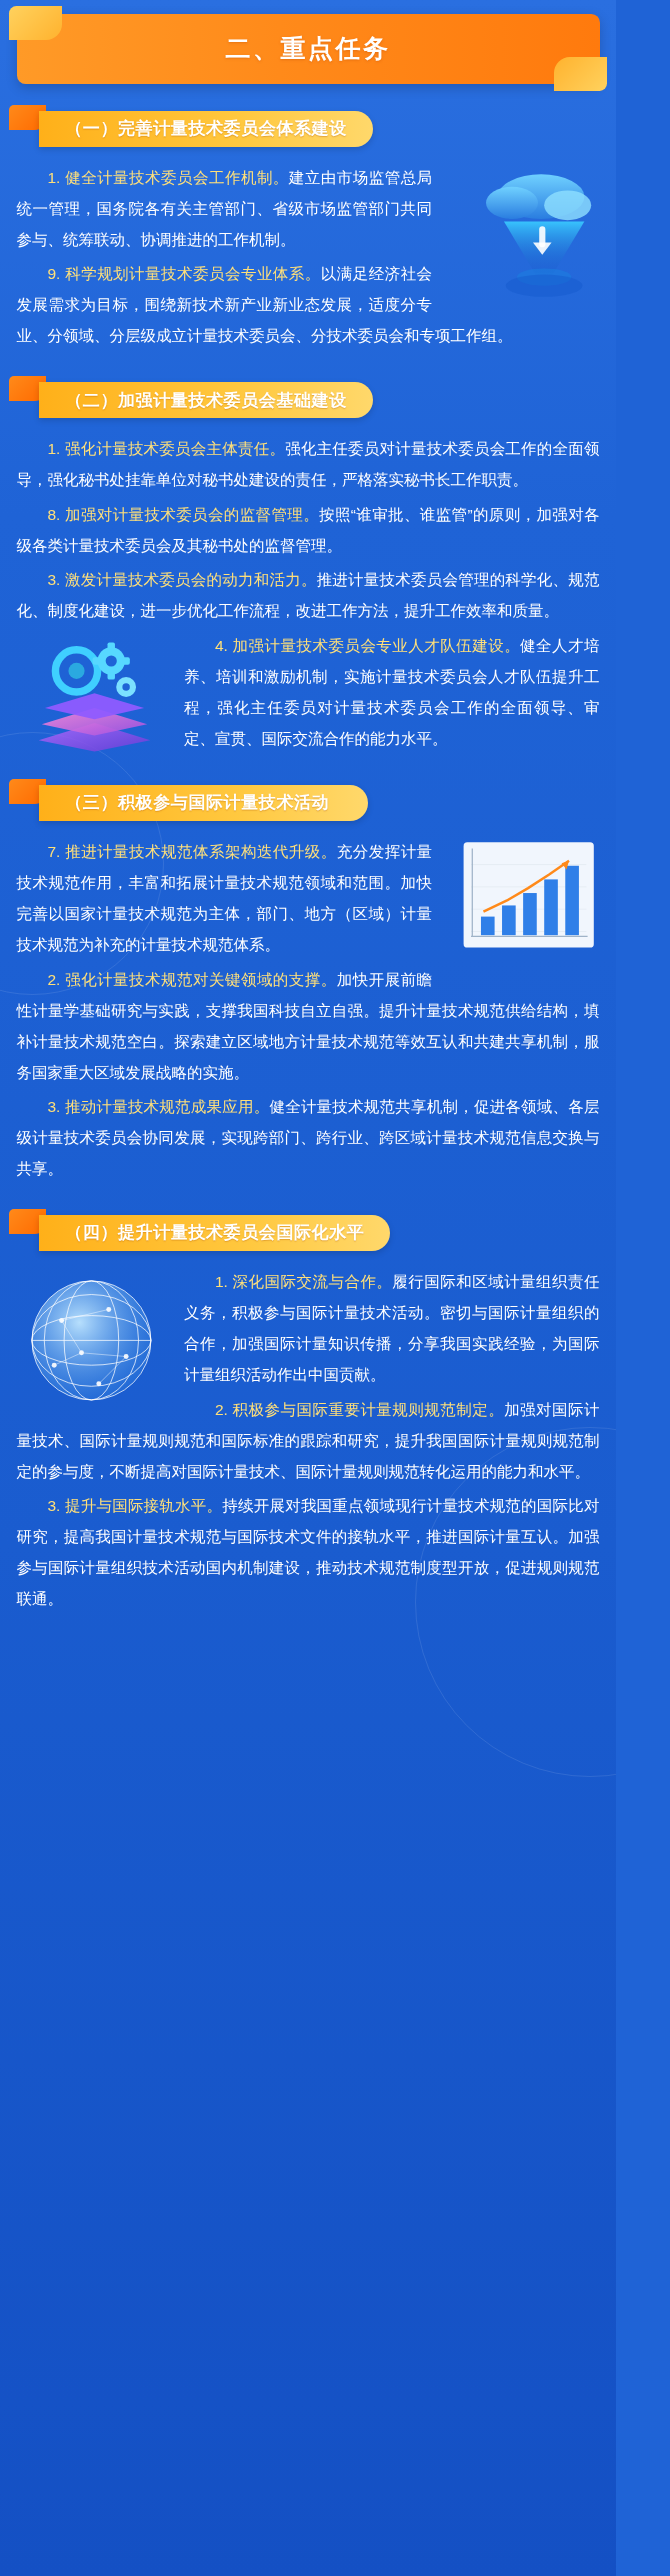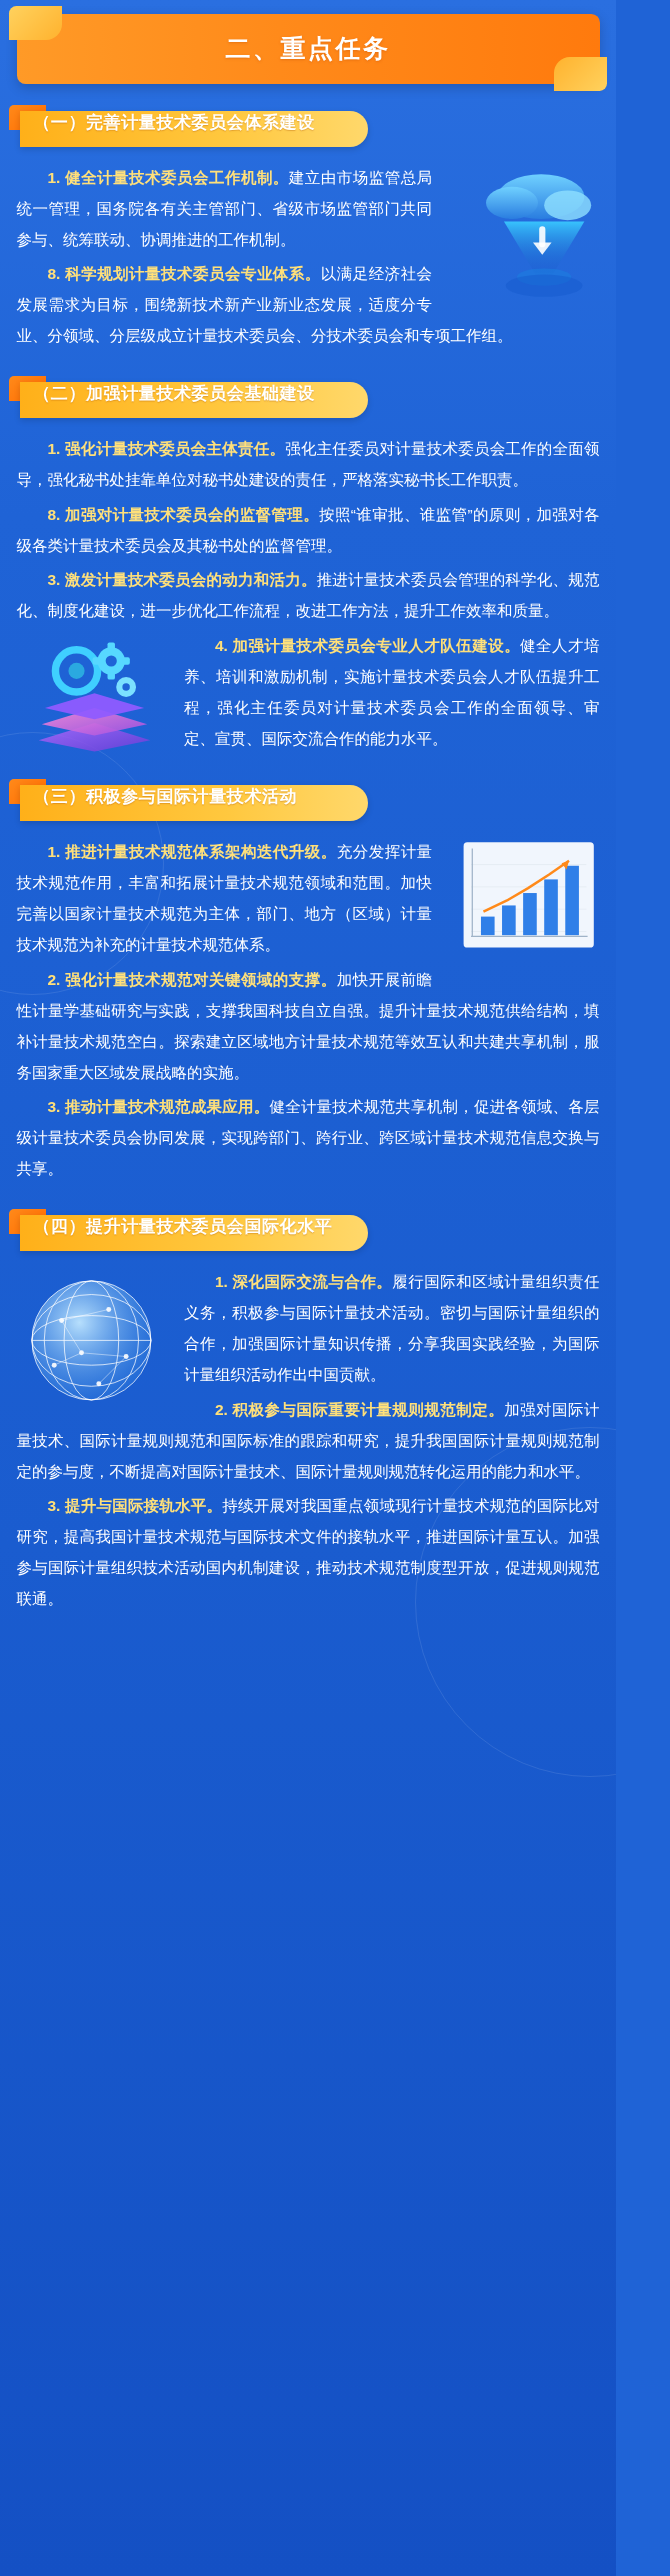--- a/index.html
+++ b/index.html
@@ -63,26 +63,27 @@
   .sec-head{
     position:relative;
     display:inline-block;
     min-width:348px;
     height:36px;
     margin-left:3.7px;
   }
   .sec-head .pill{
     position:relative;
     display:flex;
-    align-items:flex-start;
+    align-items:center;
     height:36px;
-    padding:0 26px 0 13px;
+    padding:0 26px 0 26px;
     background:linear-gradient(90deg,#ffb019 0%,#ffc83f 60%,#ffd86b 100%);
     border-radius:0 18.6px 18.6px 0;
     box-shadow:0 2.5px 6.2px rgba(0,0,0,.15);
+    margin-left:19px;
   }
   .sec-head .flag{
     position:absolute;
     left:-11.2px;top:-6.2px;
     width:37px;height:25px;
     background:linear-gradient(135deg,#ff8a1a 0%,#ff6a00 100%);
     border-radius:5px 0 11.2px 0;
     z-index:0;
   }
   .sec-head .pill .txt{
@@ -103,21 +104,21 @@
     font-size:15.5px;
     line-height:31px;
     text-align:justify;
   }
   .para{
     margin:0 0 3.7px 0;
     text-indent:31px;
   }
   .lead{
     color:#ffe07a;
-    font-weight:bold;
+    font-weight:normal;
   }
 
   .float-right{ float:right; width:155px;height:146px; shape-outside:margin-box; margin:0 0 2.5px 12.4px;}
   .float-left{ float:left; width:155px;height:124px; margin:0 12.4px 2.5px 0;}
 
   .clearfix::after{content:"";display:block;clear:both;}
   
   .deco{
     position:absolute;
     border-radius:50%;
@@ -170,21 +171,21 @@
           <ellipse cx="160" cy="200" rx="62" ry="18" fill="#1558cc" opacity=".45"></ellipse>
           <rect x="152" y="104" width="10" height="34" rx="5" fill="#ffffff" opacity=".9"></rect>
           <path d="M142 130 L172 130 L157 150 Z" fill="#ffffff" opacity=".9"></path>
         </svg>
       </div>
 
       <p class="para">
         <span class="lead">1. 健全计量技术委员会工作机制。</span><span>建立由市场监管总局统一管理，国务院各有关主管部门、省级市场监管部门共同参与、统筹联动、协调推进的工作机制。</span>
       </p>
       <p class="para">
-        <span class="lead">8. 科学规划计量技术委员会专业体系。</span><span>以满足经济社会发展需求为目标，围绕新技术新产业新业态发展，适度分专业、分领域、分层级成立计量技术委员会、分技术委员会和专项工作组。</span>
+        <span class="lead">9. 科学规划计量技术委员会专业体系。</span><span>以满足经济社会发展需求为目标，围绕新技术新产业新业态发展，适度分专业、分领域、分层级成立计量技术委员会、分技术委员会和专项工作组。</span>
       </p>
     </div>
   </div>
 
   <div class="section">
     <div class="sec-head">
       <div class="flag"></div>
       <div class="pill">
         <span class="txt">（二）加强计量技术委员会基础建设</span>
       </div>
@@ -265,21 +266,21 @@
             <rect x="194" y="48" width="22" height="112"></rect>
           </g>
           <polyline points="62,122 100,104 134,84 168,62 200,40" fill="none" stroke="#ff8a1a" stroke-width="4"></polyline>
           <polygon points="200,40 188,44 196,54" fill="#ff8a1a"></polygon>
           <line x1="42" y1="162" x2="230" y2="162" stroke="#9fb3c8" stroke-width="2"></line>
           <line x1="44" y1="20" x2="44" y2="162" stroke="#9fb3c8" stroke-width="2"></line>
         </svg>
       </div>
 
       <p class="para">
-        <span class="lead">1. 推进计量技术规范体系架构迭代升级。</span><span>充分发挥计量技术规范作用，丰富和拓展计量技术规范领域和范围。加快完善以国家计量技术规范为主体，部门、地方（区域）计量技术规范为补充的计量技术规范体系。</span>
+        <span class="lead">7. 推进计量技术规范体系架构迭代升级。</span><span>充分发挥计量技术规范作用，丰富和拓展计量技术规范领域和范围。加快完善以国家计量技术规范为主体，部门、地方（区域）计量技术规范为补充的计量技术规范体系。</span>
       </p>
       <p class="para">
         <span class="lead">2. 强化计量技术规范对关键领域的支撑。</span><span>加快开展前瞻性计量学基础研究与实践，支撑我国科技自立自强。提升计量技术规范供给结构，填补计量技术规范空白。探索建立区域地方计量技术规范等效互认和共建共享机制，服务国家重大区域发展战略的实施。</span>
       </p>
       <p class="para">
         <span class="lead">3. 推动计量技术规范成果应用。</span><span>健全计量技术规范共享机制，促进各领域、各层级计量技术委员会协同发展，实现跨部门、跨行业、跨区域计量技术规范信息交换与共享。</span>
       </p>
     </div>
   </div>
 

